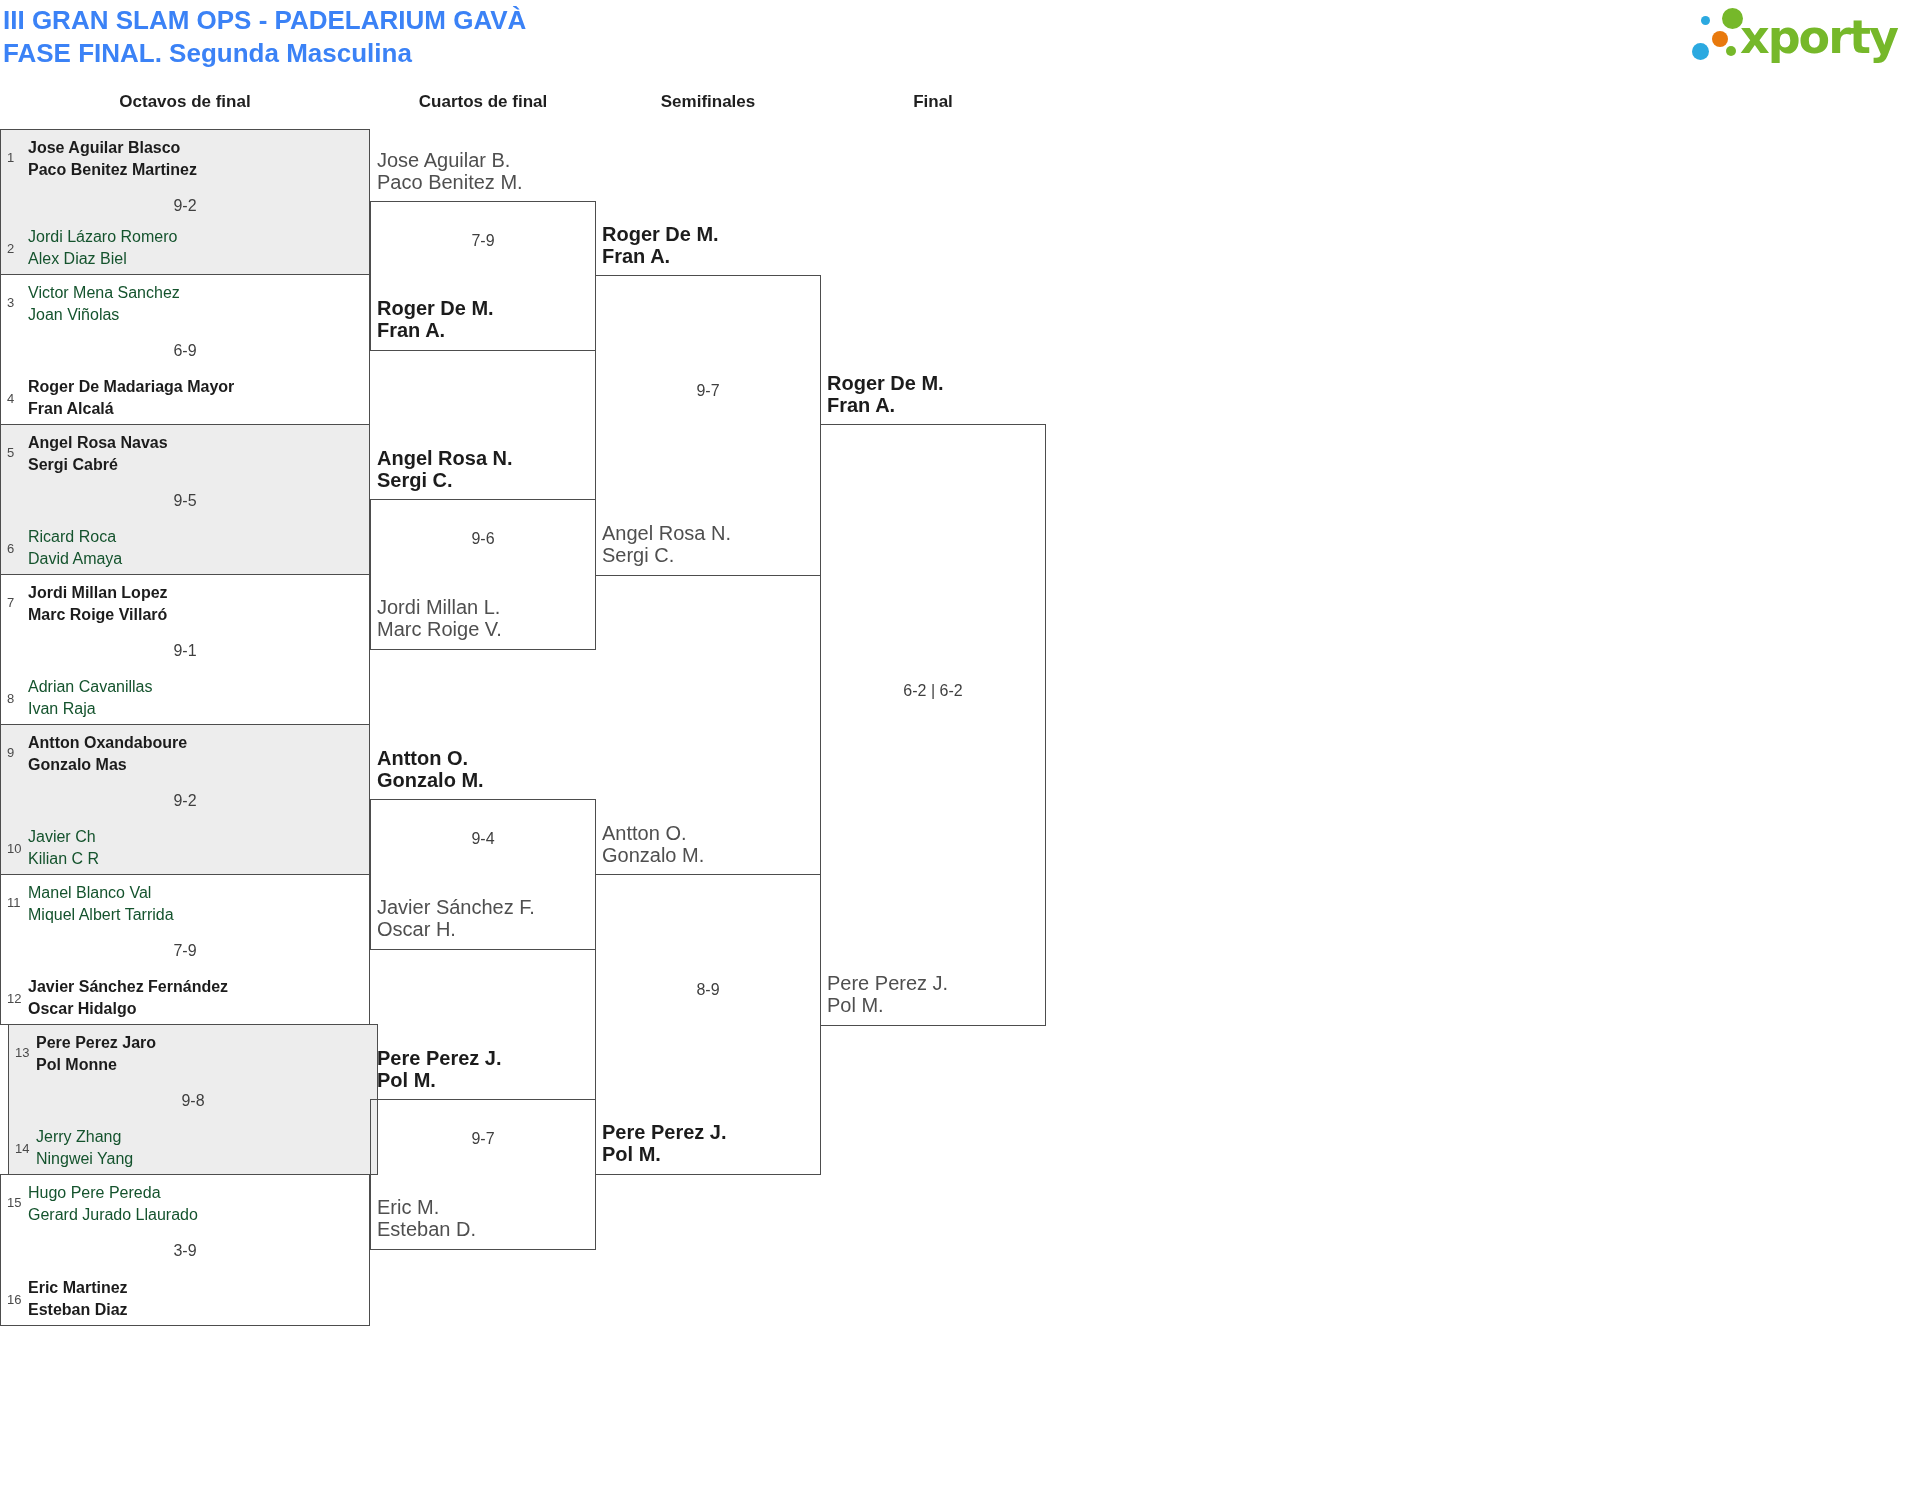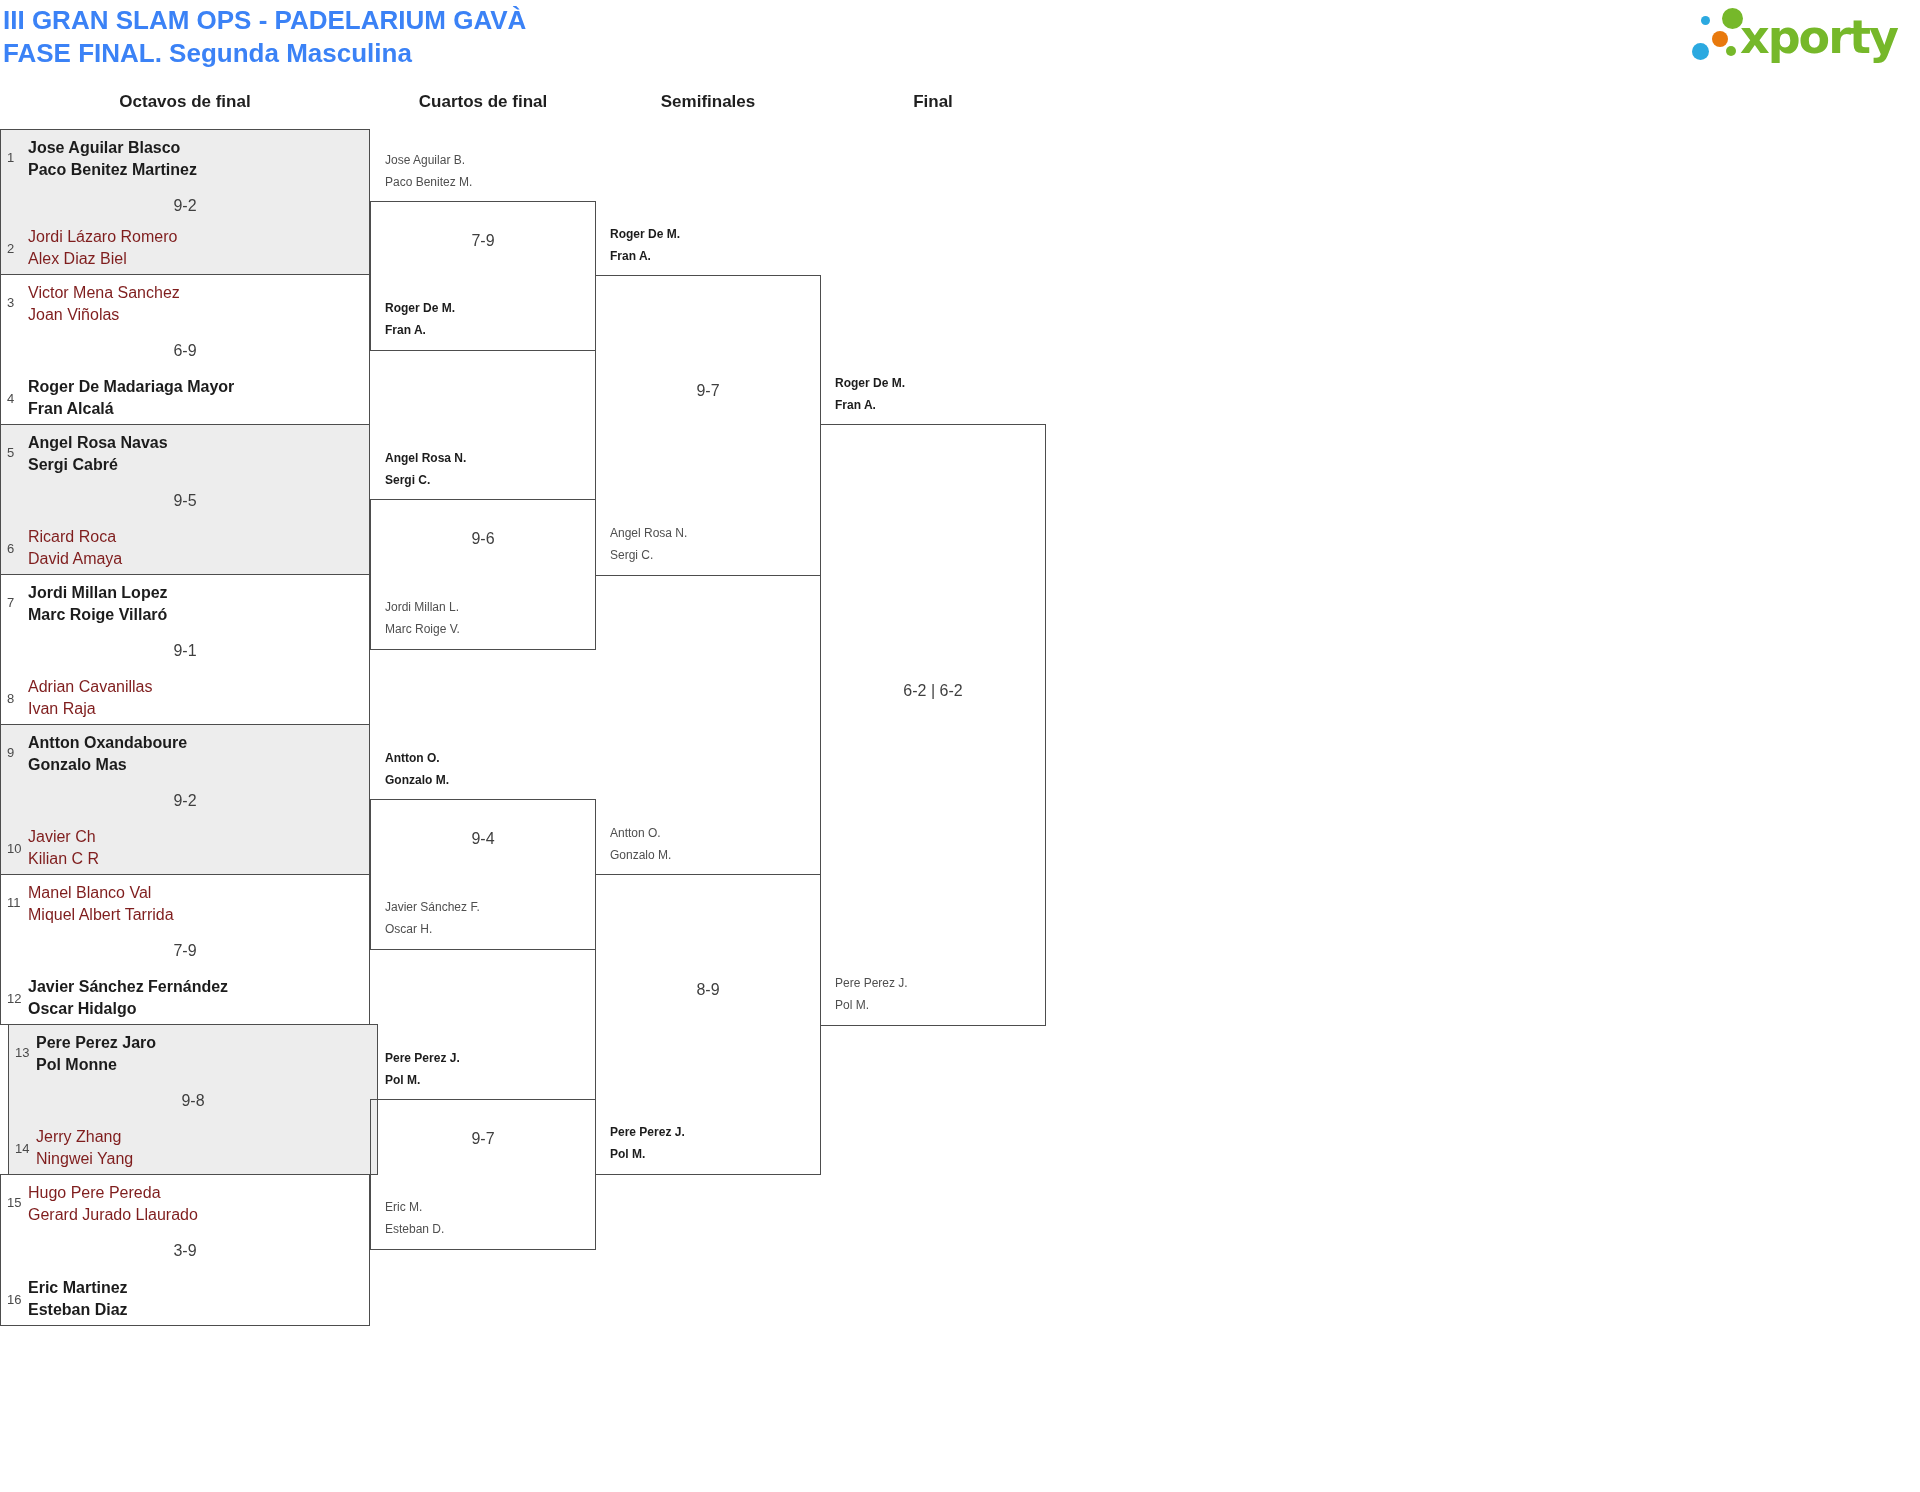--- a/index.html
+++ b/index.html
@@ -5,24 +5,24 @@
   html,body{margin:0;padding:0;background:#fff;}
   .page{position:relative;width:1920px;height:1492px;background:#ffffff;overflow:hidden;
         font-family:"Liberation Sans",sans-serif;color:#3f3f3f;}
   .title-block{position:absolute;left:3px;top:4px;}
   .title{font-size:26px;font-weight:700;color:#3b82f6;line-height:33px;white-space:nowrap;}
   .round-header{position:absolute;top:92px;text-align:center;font-size:17px;font-weight:600;color:#1f1f1f;}
   .box{position:absolute;border:1px solid #4d4d4d;box-sizing:border-box;background:#ffffff;}
   .box.shaded{background:#ededed;}
   .box.open{background:transparent;}
   .seed{position:absolute;left:6px;width:20px;font-size:13px;color:#4a4a4a;}
-  .team{position:absolute;left:27px;font-size:16px;line-height:22px;color:#7f1d1d;white-space:nowrap;}
+  .team{position:absolute;left:27px;font-size:16px;line-height:22px;color:#14532d;white-space:nowrap;}
   .team.w{font-weight:700;color:#1c1c1c;}
   .iscore{position:absolute;left:0;top:67px;width:100%;text-align:center;font-size:16px;color:#3f3f3f;}
-  .pair{position:absolute;font-size:12px;line-height:22px;color:#4f4f4f;white-space:nowrap;margin-left:8px;}
+  .pair{position:absolute;font-size:20px;line-height:22px;color:#4f4f4f;white-space:nowrap;}
   .pair.w{font-weight:700;color:#1c1c1c;}
   .rscore{position:absolute;text-align:center;font-size:16px;color:#3f3f3f;}
   .t-top{top:7px;} .t-bot{bottom:4px;} .s-top{top:20px;} .s-bot{bottom:18px;}
   .logo{position:absolute;left:1688px;top:0;width:230px;height:70px;}
   .dot{position:absolute;border-radius:50%;}
   .logo-text{position:absolute;left:52px;top:10px;font-size:46px;font-weight:700;
              letter-spacing:-2px;color:#76b82a;font-family:"DejaVu Sans",sans-serif;}
 </style>
 </head>
 <body>

